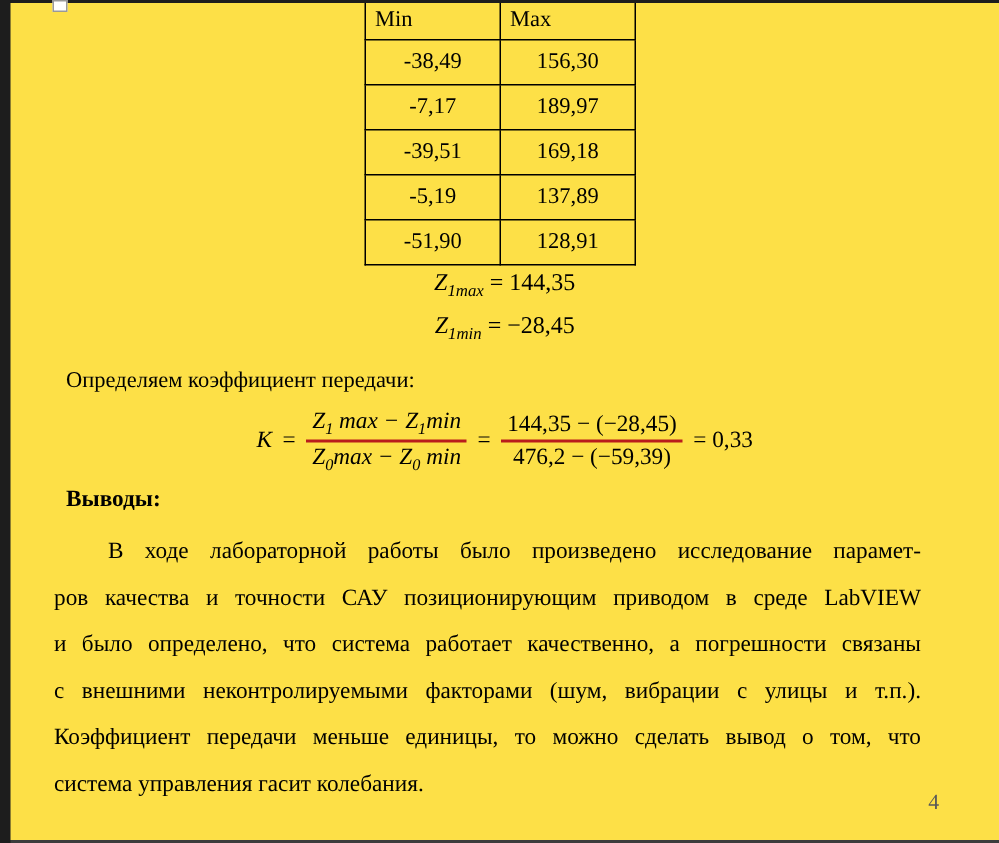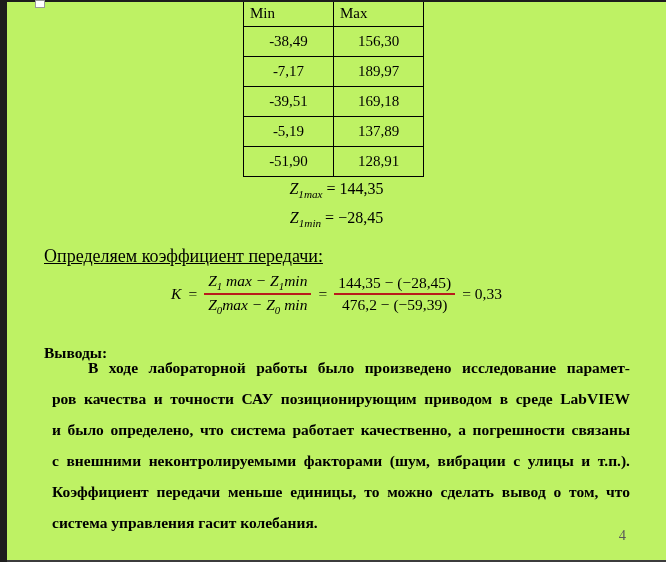--- a/index.html
+++ b/index.html
@@ -1,21 +1,21 @@
 <!DOCTYPE html>
 <html><head>
 <meta charset="utf-8">
 <style>
   * { margin: 0; padding: 0; box-sizing: border-box; }
   html, body { width: 666px; height: 562px; }
   body { background: #ffffff; }
   .page {
     position: relative;
     width: 666px; height: 562px;
-    background: #bef264;
+    background: #fde047;
     color: #000000;
     font-family: "Liberation Serif", serif;
     overflow: hidden;
   }
   .edge-top { position: absolute; top: 0; left: 0; width: 100%; height: 2px; background: #1d1d1d; z-index: 2; }
   .edge-left { position: absolute; top: 0; left: 0; width: 7px; height: 100%; background: #1d1d1d; z-index: 3; }
   .edge-bottom { position: absolute; bottom: 0; left: 0; width: 100%; height: 2px; background: #3c3c3c; z-index: 2; }
   .top-marker { position: absolute; top: 0; left: 35px; width: 10px; height: 8px; background: #ffffff; border: 1px solid #999999; z-index: 4; }
 
   .data-table { position: absolute; left: 243px; top: 0; border-collapse: collapse; font-size: 15px; z-index: 1; }
@@ -30,34 +30,34 @@
   .data-table th { height: 26px; }
   .data-table td { height: 30px; text-align: center; }
 
   .eq-line { position: absolute; left: 7px; right: 0; text-align: center; font-size: 16px; }
   .eq-z1max { top: 180px; }
   .eq-z1min { top: 209px; }
   .mvar { font-style: italic; }
   .msub { font-style: italic; font-size: 70%; }
   .mnum { font-style: normal; }
 
-  .intro { position: absolute; left: 44px; top: 246px; font-size: 18px; text-decoration: underline; }
+  .intro { position: absolute; left: 44px; top: 246px; font-size: 15px; }
 
   .formula {
     position: absolute; left: 7px; right: 0; top: 271px;
     display: flex; justify-content: center; align-items: center; gap: 7px;
     font-size: 15.5px;
   }
   .frac { display: inline-flex; flex-direction: column; text-align: center; line-height: 1.3; }
   .frac .num, .frac .den { padding: 0 4px; white-space: nowrap; }
   .frac .den { border-top: 2px solid #b91c1c; }
 
-  .conclusions-heading { position: absolute; left: 44px; top: 344px; font-size: 15.5px; font-weight: bold; }
+  .conclusions-heading { position: absolute; left: 44px; top: 324px; font-size: 15.5px; font-weight: bold; }
 
-  .body-text { position: absolute; left: 52px; top: 352px; width: 578px; font-size: 15.5px; line-height: 31px; font-weight: bold; }
+  .body-text { position: absolute; left: 36px; top: 352px; width: 578px; font-size: 15.5px; line-height: 31px; }
   .line { white-space: nowrap; }
   .line.just { text-align: justify; text-align-last: justify; white-space: normal; }
   .line.first { text-indent: 36px; }
 
   .page-number { position: absolute; top: 527px; right: 40px; font-size: 14.5px; color: #595959; }
 </style>
 </head>
 <body>
 
 <div class="page">

